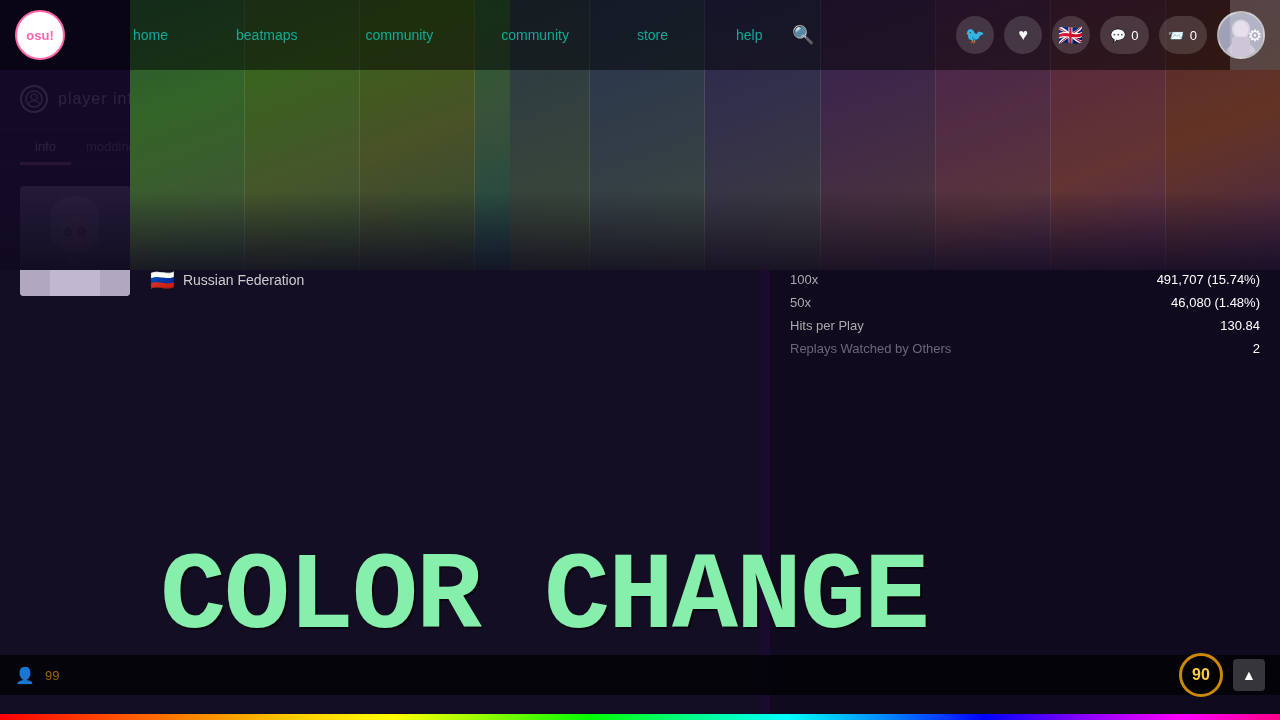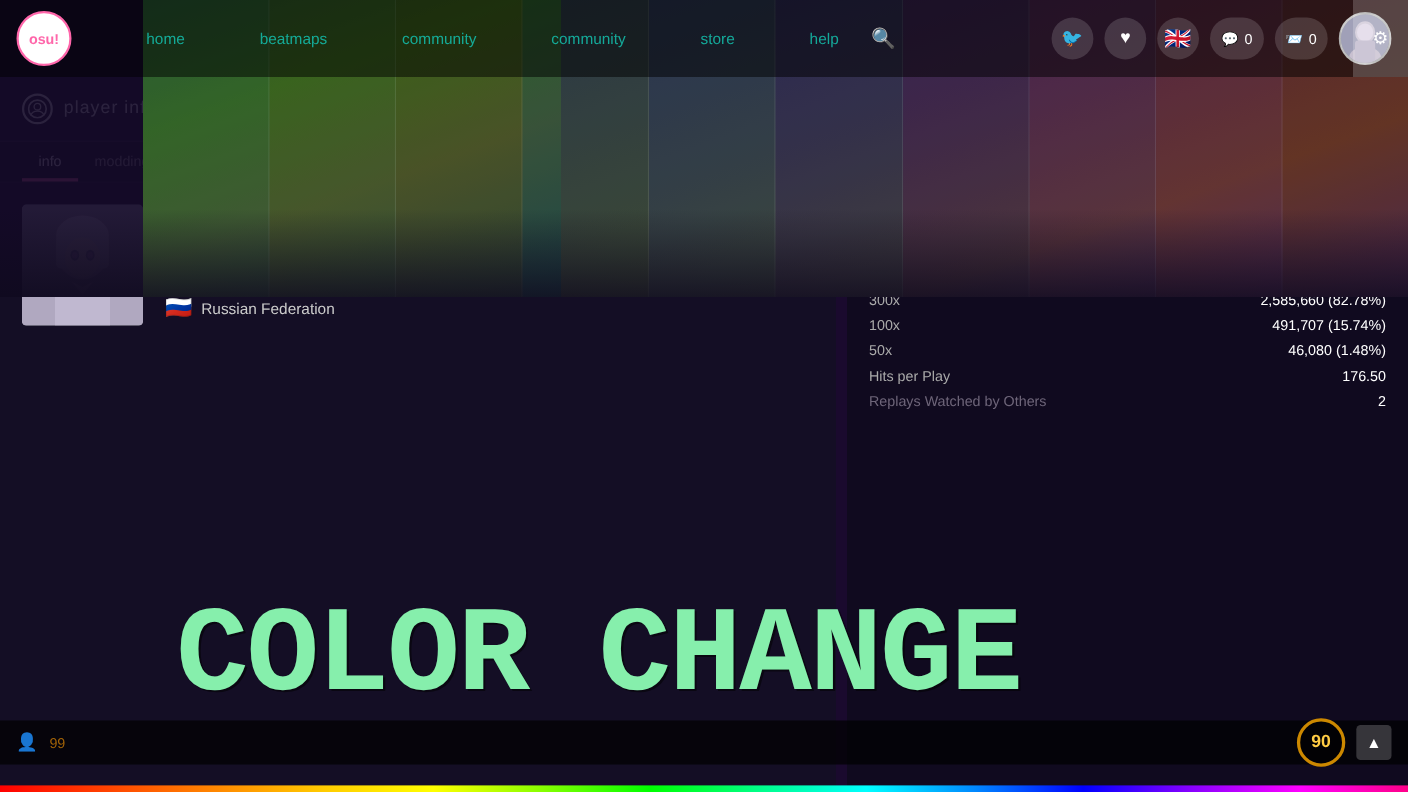--- a/index.html
+++ b/index.html
@@ -227,21 +227,21 @@
       color: #ccc;
       font-size: 14px;
     }
     .country-flag {
       font-size: 20px;
     }
 
     
     .right-panel {
       position: absolute;
-      right: 0; top: 16px;
+      right: 0; top: 0;
       width: 510px;
       bottom: 0;
       background: rgba(15,10,30,0.9);
       padding: 0;
     }
 
     
     .mode-tabs {
       display: flex;
       align-items: center;
@@ -554,21 +554,21 @@
       <div class="stat-row">
         <span class="stat-label">100x</span>
         <span class="stat-value">491,707 (15.74%)</span>
       </div>
       <div class="stat-row">
         <span class="stat-label">50x</span>
         <span class="stat-value">46,080 (1.48%)</span>
       </div>
       <div class="stat-row">
         <span class="stat-label">Hits per Play</span>
-        <span class="stat-value">176.50</span>
+        <span class="stat-value">130.84</span>
       </div>
       <div class="stat-row">
         <span class="stat-label" style="color:rgba(150,140,160,0.7);">Replays Watched by Others</span>
         <span class="stat-value">2</span>
       </div>
     </div>
 
   </div>
 
   <div class="bottom-bar">

